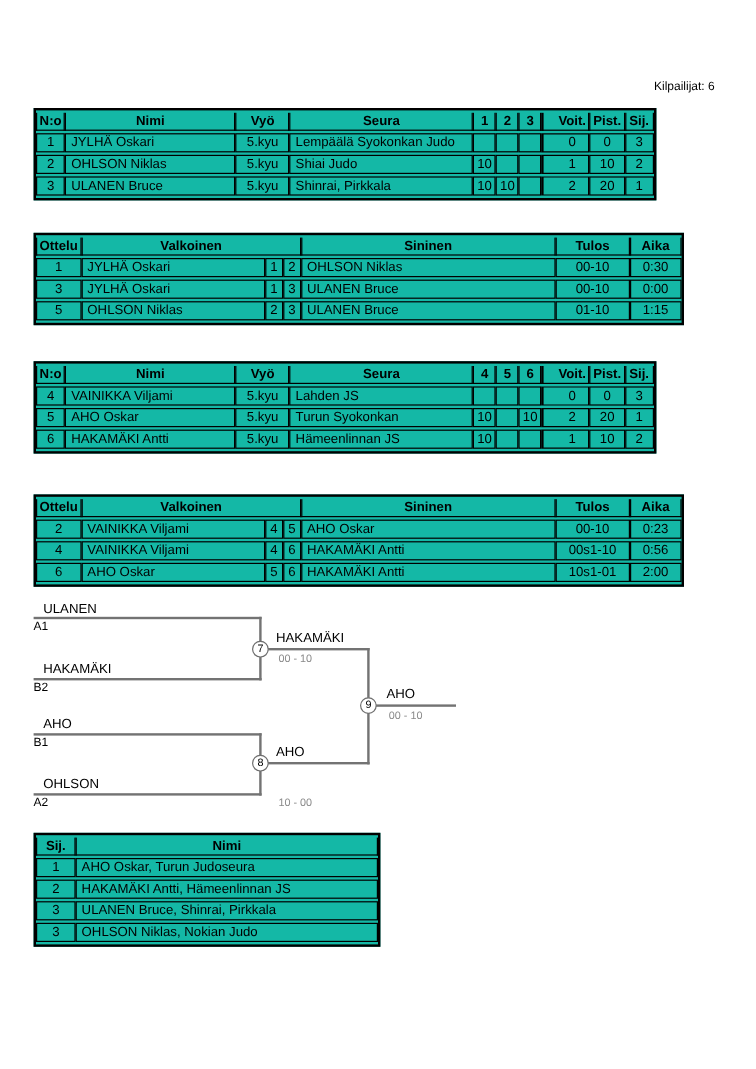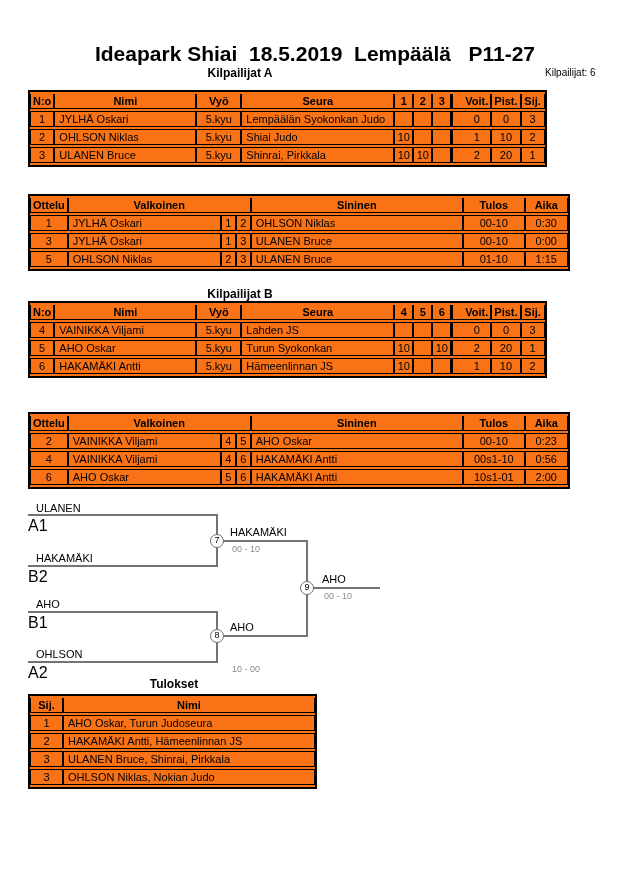--- a/index.html
+++ b/index.html
@@ -12,52 +12,50 @@
     font-size:21px; font-weight:bold; white-space:pre;
   }
   .count-note { position:absolute; left:545px; top:67px; font-size:10px; }
   .sec-title { position:absolute; font-size:12px; font-weight:bold; text-align:center; }
   .t-kilA { left:0; width:480px; top:66px; }
   .t-otA  { left:0; width:542px; top:179px; }
   .t-kilB { left:0; width:480px; top:287px; }
   .t-otB  { left:0; width:542px; top:398px; }
   .t-tul  { left:0; width:348px; top:677px; }
 
-  .tbl-wrap { position:absolute; border:2px solid #000; background:#f97316; }
+  .tbl-wrap { position:absolute; border:2px solid #000; background:#14b8a6; }
   table { border-collapse:separate; border-spacing:0 2px; table-layout:fixed; }
   td,th {
     border:1px solid #000; font-size:11px; height:14px; line-height:14px;
     padding:0 2px; white-space:nowrap; overflow:visible;
   }
   th { font-weight:bold; text-align:center; border-top:none; }
   .c { text-align:center; }
   .l { text-align:left; padding-left:4px; }
   .sep { border-left:2px solid #000;padding-left:12px; }
 
   
   .bk-line-h { position:absolute; height:0; border-top:2px solid #737373; }
   .bk-line-v { position:absolute; width:0; border-left:2px solid #737373; }
   .bk-name  { position:absolute; font-size:11px; white-space:nowrap; }
-  .bk-seed  { position:absolute; font-size:16px; white-space:nowrap; }
+  .bk-seed  { position:absolute; font-size:10px; white-space:nowrap; }
   .bk-score { position:absolute; font-size:9px; color:#8a8a8a; white-space:nowrap; }
   .bk-circle {
     position:absolute; width:14px; height:14px; box-sizing:border-box;
     border:1.5px solid #6e6e6e; border-radius:50%; background:#fff;
     font-size:9px; line-height:11px; text-align:center; z-index:2;
   }
 </style>
 </head>
 <body>
 
 <div class="page">
 
-  <div class="main-title">Ideapark Shiai  18.5.2019  Lempäälä   P11-27</div>
   <div class="count-note">Kilpailijat: 6</div>
 
-  <div class="sec-title t-kilA">Kilpailijat A</div>
   <div class="tbl-wrap" style="left:28px; top:90px;">
     <table>
       <colgroup>
           <col style="width:19px">
           <col style="width:142px">
           <col style="width:45px">
           <col style="width:153px">
           <col style="width:19px">
           <col style="width:19px">
           <col style="width:19px">
@@ -75,21 +73,21 @@
         <th>2</th>
         <th>3</th>
         <th class="sep">Voit.</th>
         <th>Pist.</th>
         <th>Sij.</th>
       </tr>
       <tr>
         <td class="c">1</td>
         <td class="l">JYLHÄ Oskari</td>
         <td class="c">5.kyu</td>
-        <td class="l">Lempäälän Syokonkan Judo</td>
+        <td class="l">Lempäälä Syokonkan Judo</td>
         <td class="c"></td>
         <td class="c"></td>
         <td class="c"></td>
         <td class="c sep">0</td>
         <td class="c">0</td>
         <td class="c">3</td>
       </tr>
       <tr>
         <td class="c">2</td>
         <td class="l">OHLSON Niklas</td>
@@ -161,21 +159,20 @@
         <td class="c">2</td>
         <td class="c">3</td>
         <td class="l">ULANEN Bruce</td>
         <td class="c">01-10</td>
         <td class="c">1:15</td>
       </tr>
     </tbody>
       </table>
   </div>
 
-  <div class="sec-title t-kilB">Kilpailijat B</div>
   <div class="tbl-wrap" style="left:28px; top:301px;">
     <table>
       <colgroup>
           <col style="width:19px">
           <col style="width:142px">
           <col style="width:45px">
           <col style="width:153px">
           <col style="width:19px">
           <col style="width:19px">
           <col style="width:19px">
@@ -317,21 +314,20 @@
 
     <div class="bk-circle" style="left:210px; top:629px;">8</div>
     <div class="bk-name" style="left:230px; top:621px;">AHO</div>
     <div class="bk-score" style="left:232px; top:639px;margin-top:25px;">10 - 00</div>
 
     <div class="bk-circle" style="left:300px; top:581px;">9</div>
     <div class="bk-name" style="left:322px; top:573px;">AHO</div>
     <div class="bk-score" style="left:324px; top:591px;">00 - 10</div>
   </div>
 
-  <div class="sec-title t-tul">Tulokset</div>
   <div class="tbl-wrap" style="left:28px; top:694px;">
     <table>
       <colgroup>
           <col style="width:33px">
           <col style="width:252px">
         </colgroup>
       <tbody>
           <tr>
         <th>Sij.</th>
         <th>Nimi</th>

